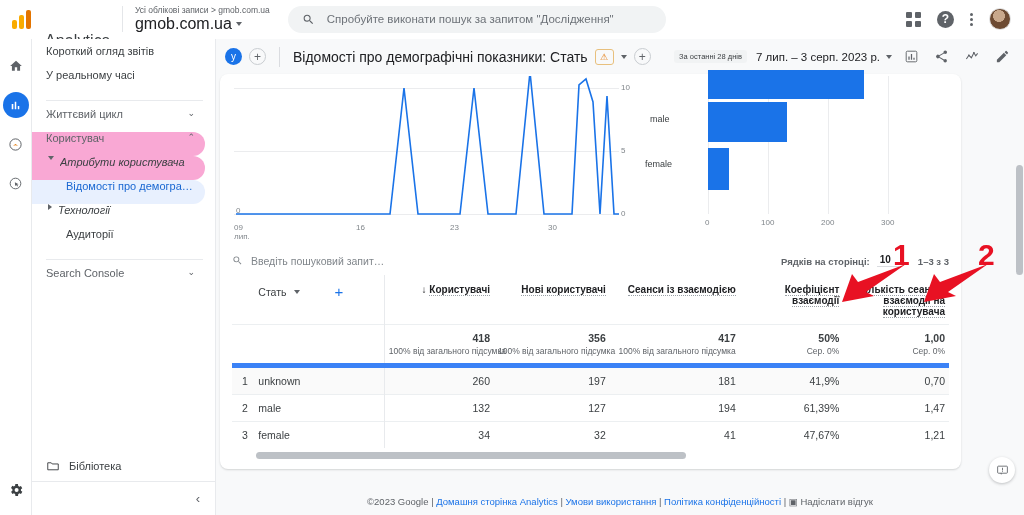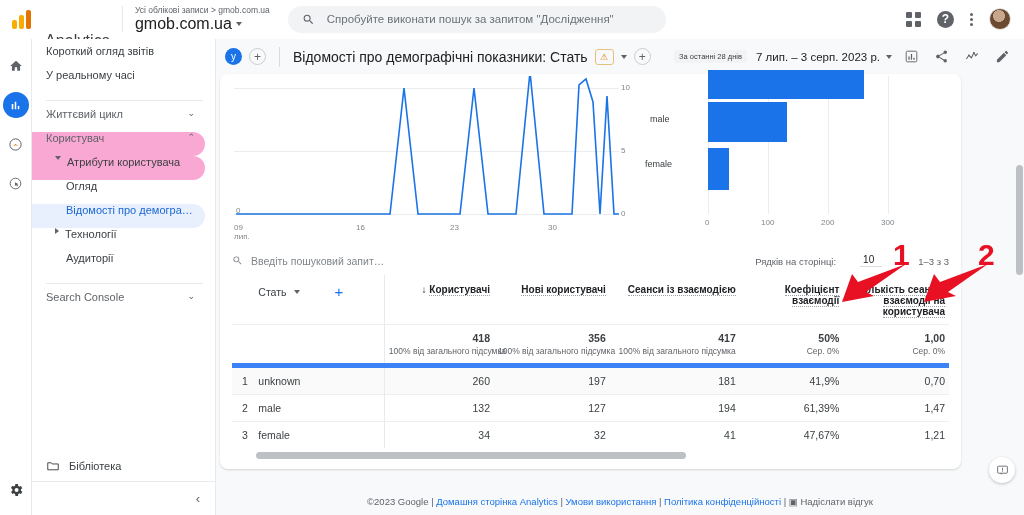--- a/index.html
+++ b/index.html
@@ -74,21 +74,21 @@
   .nav-item .lbl { flex: 1; overflow: hidden; text-overflow: ellipsis; }
   .nav-item.grey .lbl { color: #5f6368; }
   .nav-item.sel { background: #e8f0fe; color: #1967d2; }
   .nav-item.sel .lbl { color: #1967d2; }
   .nav-item.shade { background: #f9a8d4; }
   .nav-sep { height: 1px; background: #e8eaed; margin: 7px 12px 7px 14px; }
   .chev { font-size: 9px; color: #5f6368; margin-left: 6px; }
   .tri { width: 0; height: 0; margin-right: 6px; display: inline-block; }
   .tri.down { border-left: 3.5px solid transparent; border-right: 3.5px solid transparent; border-top: 4.5px solid #5f6368; }
   .tri.right { border-top: 3.5px solid transparent; border-bottom: 3.5px solid transparent; border-left: 4.5px solid #5f6368; }
-  .indent1 { padding-left: 23px; }
+  .indent1 { padding-left: 16px; font-style: italic; }
   .indent2 { padding-left: 34px; }
   .nav-bottom { position: absolute; bottom: 0; left: 0; width: 184px; }
   .lib-row { height: 30px; display: flex; align-items: center; gap: 9px; padding-left: 14px; font-size: 11px; color: #3c4043; }
   .collapse-row { height: 34px; border-top: 1px solid #e8eaed; display: flex; align-items: center;
                   justify-content: flex-end; padding-right: 16px; color: #5f6368; font-size: 13px; }
 
   
   .main { position: absolute; top: 39px; left: 216px; width: 808px; height: 476px; background: #f8f9fa; }
 
   .rpt-header { height: 35px; display: flex; align-items: center; padding: 0 14px 0 0; background: #f8f9fa; }
@@ -114,21 +114,21 @@
   .lchart { width: 410px; position: relative; }
   .bchart { flex: 1; position: relative; }
   .axis-lbl { position: absolute; font-size: 8px; color: #80868b; }
   .grid-line { position: absolute; height: 1px; background: #ebecee; }
   .vgrid { position: absolute; width: 1px; background: #ebecee; }
   .bar { position: absolute; background: #1a73e8; }
   .cat-lbl { position: absolute; font-size: 9px; color: #3c4043; }
 
   .tbl-wrap { padding: 0 12px 10px 12px; }
   .tbl-search { display: flex; align-items: center; gap: 8px; height: 29px; font-size: 10.5px; color: #80868b; }
-  .rows-ctl { margin-left: auto; display: flex; align-items: flex-end; gap: 24px; font-size: 9.5px; color: #5f6368; }
+  .rows-ctl { margin-left: auto; display: flex; align-items: flex-end; gap: 7px; font-size: 9.5px; color: #5f6368; font-weight: bold; }
   .rows-val { font-size: 10px; color: #202124; border-bottom: 1px solid #dadce0; padding: 0 8px 1px 3px; }
   .rng { font-size: 9.5px; color: #5f6368; margin-left: 12px; }
 
   table.gt { width: 100%; border-collapse: collapse; table-layout: fixed; }
   table.gt th { font-size: 10px; font-weight: bold; color: #202124; vertical-align: top;
                 padding: 9px 4px 7px 4px; text-align: right; }
   table.gt th .u { border-bottom: 1px dotted #9aa0a6; display: inline; }
   table.gt td { font-size: 10.5px; color: #3c4043; padding: 7px 4px; text-align: right;
                 border-top: 1px solid #eceff1; }
   .dimcol { text-align: left !important; }
@@ -243,23 +243,20 @@
       <span class="lbl">Життєвий цикл</span>
       <span class="chev">⌄</span>
     </div>
     <div class="nav-item grey shade">
       <span class="lbl">Користувач</span>
       <span class="chev">⌃</span>
     </div>
     <div class="nav-item shade indent1">
       <span class="tri down"></span>
       <span class="lbl">Атрибути користувача</span>
-    </div>
-    <div class="nav-item indent2">
-      <span class="lbl">Огляд</span>
     </div>
     <div class="nav-item sel indent2">
       <span class="lbl">Відомості про демографіч…</span>
     </div>
     <div class="nav-item indent1">
       <span class="tri right"></span>
       <span class="lbl">Технології</span>
     </div>
     <div class="nav-item indent2">
       <span class="lbl">Аудиторії</span>

